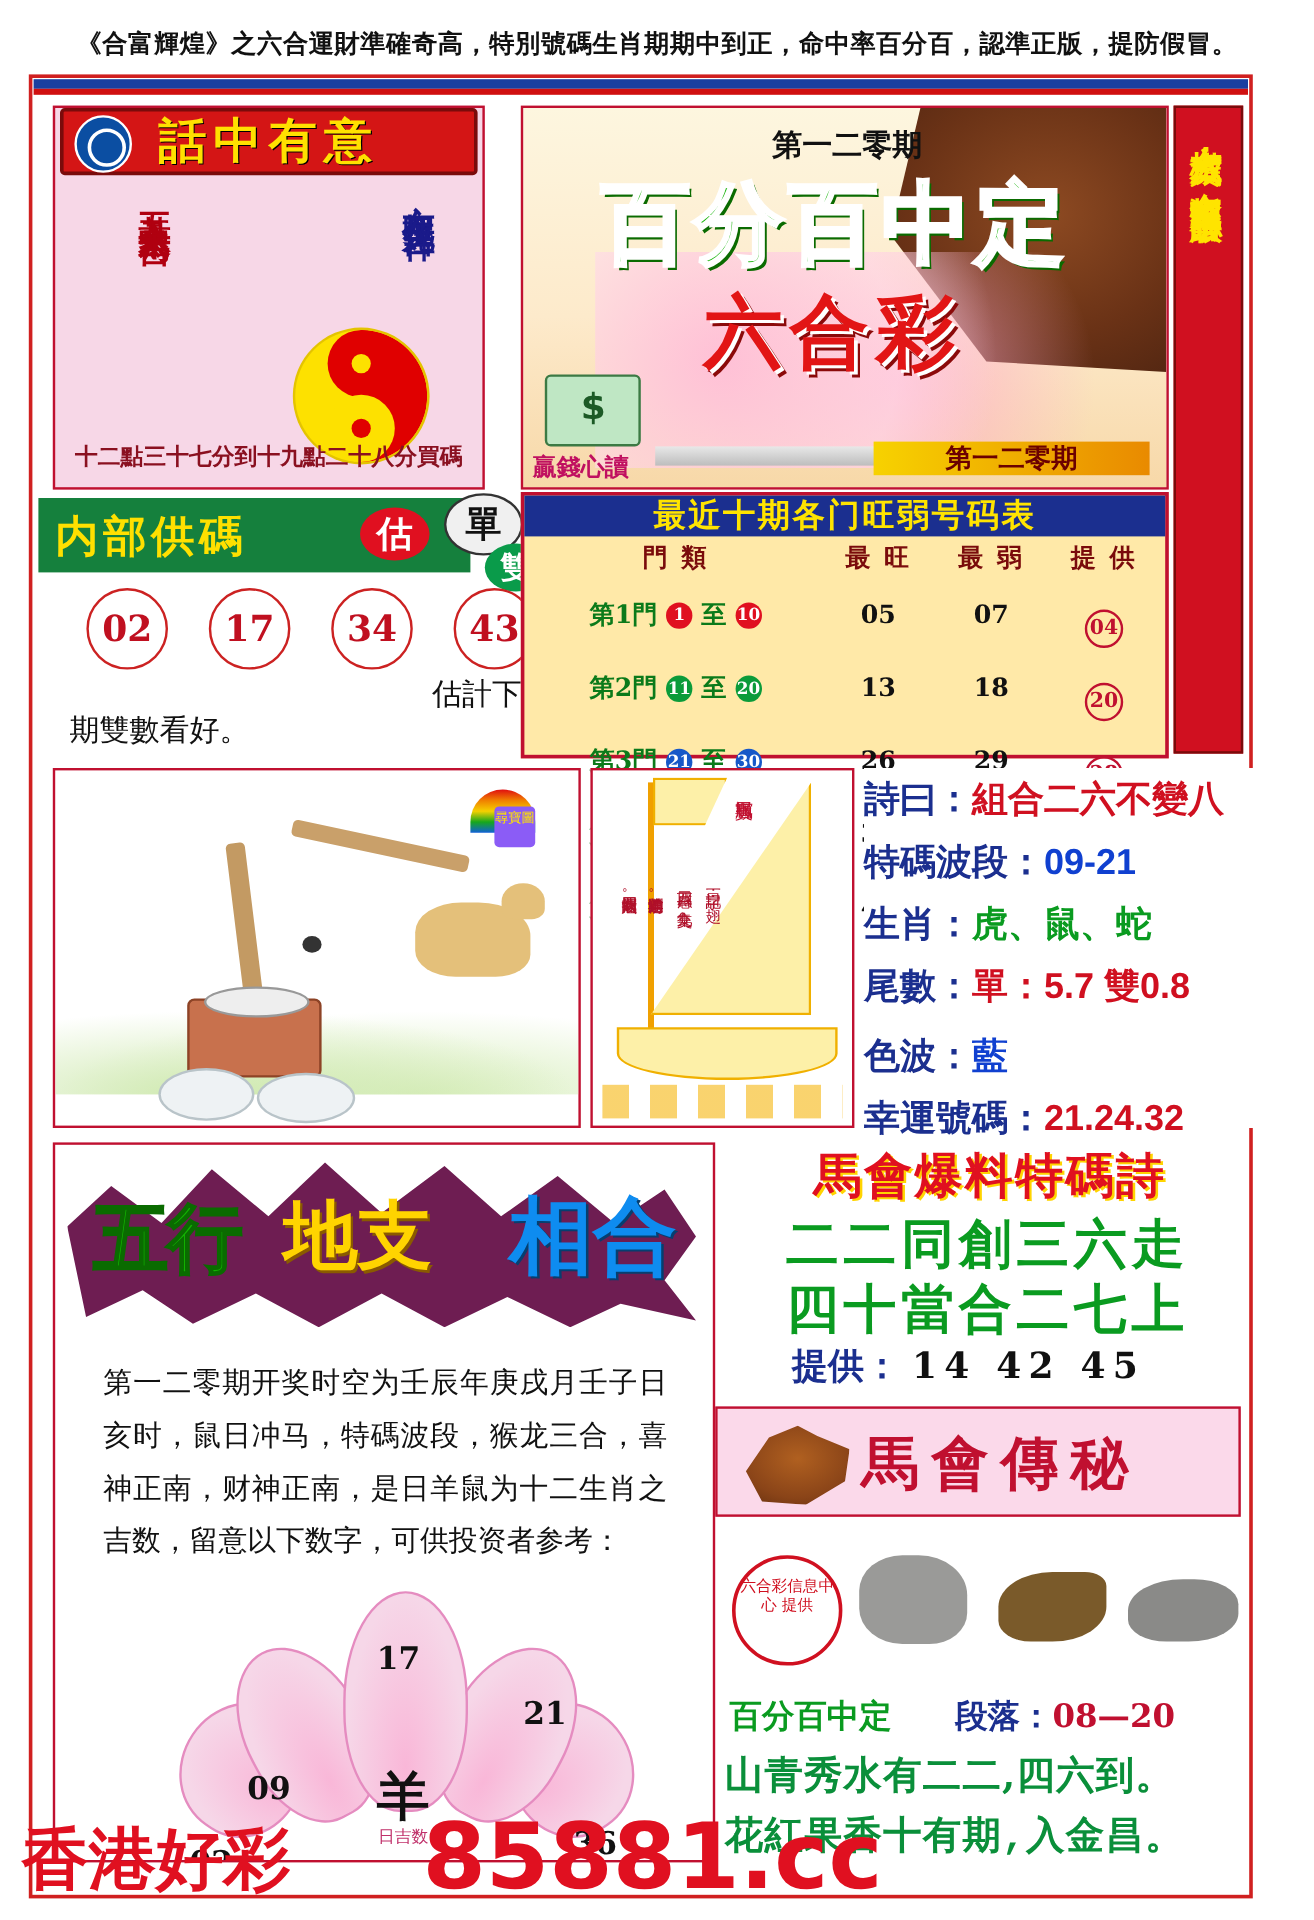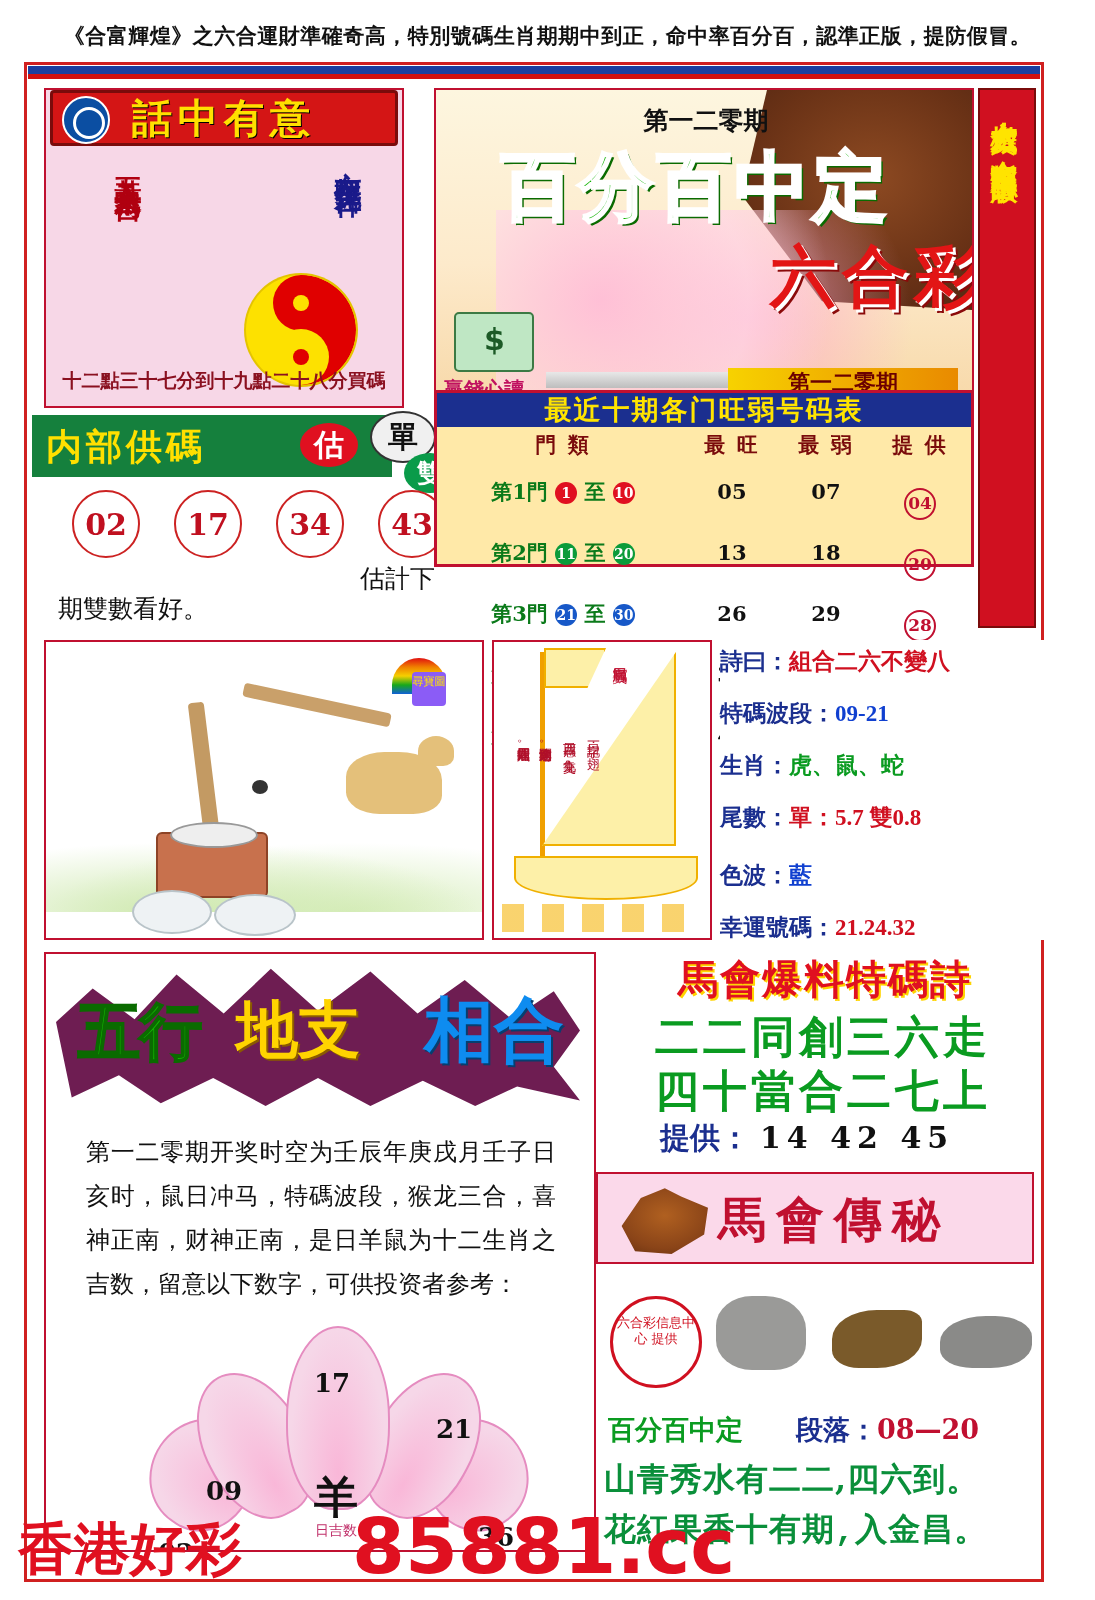--- a/index.html
+++ b/index.html
@@ -46,33 +46,33 @@
   .b0{left:28px;}.b1{left:130px;}.b2{left:232px;}.b3{left:334px;}
   .guji{position:absolute;left:360px;top:562px;font-size:25px;color:#111;font-family:"DejaVu Serif","Liberation Serif",serif;}
   .qsline{position:absolute;left:58px;top:592px;font-size:25px;color:#111;font-family:"DejaVu Serif","Liberation Serif",serif;}
 
   
   .hdr{position:absolute;left:434px;top:88px;width:540px;height:320px;border:2px solid #c01030;box-sizing:border-box;background:linear-gradient(180deg,#fdf6df 0%,#fdeacb 55%,#f7d8a8 100%);overflow:hidden;}
   .hdr .horse{position:absolute;right:0;top:0;width:250px;height:220px;background:radial-gradient(ellipse at 60% 40%,#8d4a22 0%,#6a3216 55%,#4a2210 100%);clip-path:polygon(18% 0,100% 0,100% 100%,40% 96%,8% 48%);}
   .hdr .flower{position:absolute;left:60px;top:120px;width:420px;height:180px;background:radial-gradient(circle at 25% 50%,rgba(255,190,215,.95) 0%,rgba(255,220,235,.6) 45%,rgba(255,255,255,0) 70%),radial-gradient(circle at 60% 60%,rgba(255,170,205,.8) 0%,rgba(255,255,255,0) 60%);}
   .hdr-issue{position:absolute;left:0;top:14px;width:540px;text-align:center;font-size:25px;font-weight:bold;color:#111;font-family:"DejaVu Serif","Liberation Serif",serif;}
   .hdr-main{position:absolute;left:0;top:48px;width:520px;text-align:center;font-size:74px;font-weight:bold;color:#0fb200;-webkit-text-stroke:3px #fff;letter-spacing:4px;font-family:"DejaVu Serif","Liberation Serif",serif;text-shadow:3px 3px 0 #0a6b00;}
-  .hdr-sub{position:absolute;left:150px;top:142px;width:400px;text-align:right;font-size:66px;font-weight:bold;color:#e21515;letter-spacing:6px;font-family:Liberation Sans, sans-serif;text-shadow:3px 3px 0 #fff,5px 5px 0 #8b0a0a;}
+  .hdr-sub{position:absolute;left:150px;top:142px;width:400px;text-align:left;font-size:66px;font-weight:bold;color:#e21515;letter-spacing:6px;font-family:Liberation Sans, sans-serif;text-shadow:3px 3px 0 #fff,5px 5px 0 #8b0a0a;}
   .hdr-money{position:absolute;left:18px;top:222px;width:76px;height:56px;background:#bfe7c4;border:2px solid #3c7a44;border-radius:5px;}
   .hdr-money:after{content:"$";position:absolute;left:28px;top:8px;font-size:30px;color:#1c5a26;font-weight:bold;}
   .hdr-moneytxt{position:absolute;left:8px;top:286px;font-size:20px;color:#c01060;font-weight:bold;font-family:"DejaVu Serif","Liberation Serif",serif;}
   .hdr-issue2{position:absolute;right:14px;top:278px;width:230px;height:28px;background:linear-gradient(90deg,#f7d200,#e98a00);text-align:center;line-height:28px;font-size:22px;font-weight:bold;color:#6b0000;font-family:"DejaVu Serif","Liberation Serif",serif;}
   .hdr-stripe{position:absolute;left:110px;top:282px;width:330px;height:16px;background:linear-gradient(180deg,#e8e8e8,#bdbdbd);}
 
   
   .vstrip{position:absolute;left:978px;top:88px;width:58px;height:540px;background:#d01020;border:2px solid #7a0b0b;box-sizing:border-box;}
   .vstrip .vt{position:absolute;left:6px;top:10px;writing-mode:vertical-rl;text-orientation:upright;font-size:27px;font-weight:bold;color:#ffe400;letter-spacing:2px;font-family:"DejaVu Serif","Liberation Serif",serif;}
 
   
-  .tbl{position:absolute;left:434px;top:390px;width:540px;height:177px;background:#ffe9a8;border:3px solid #c01030;box-sizing:border-box;}
+  .tbl{position:absolute;left:434px;top:410px;width:540px;height:222px;background:#ffe9a8;border:3px solid #c01030;box-sizing:border-box;}
   .tbl-title{position:absolute;left:0;top:0;width:534px;height:34px;background:#1b2f8f;text-align:center;line-height:34px;font-size:27px;font-weight:bold;color:#ffe400;letter-spacing:2px;font-family:"DejaVu Serif","Liberation Serif",serif;}
   table.m{position:absolute;left:4px;top:36px;width:526px;border-collapse:collapse;font-family:"DejaVu Serif","Liberation Serif",serif;}
   table.m th{font-size:21px;color:#7a0b0b;font-weight:bold;padding:2px 0;letter-spacing:2px;}
   table.m td{font-size:21px;text-align:center;padding:2px 0;color:#111;font-weight:bold;}
   table.m td.g{color:#0b7a1a;}
   .mini{display:inline-block;width:22px;height:22px;line-height:22px;border-radius:50%;color:#fff;font-size:14px;text-align:center;vertical-align:middle;}
   .mini.r{background:#e01020;}
   .mini.b{background:#1758c8;}
   .mini.gr{background:#0b9b3a;}
   .cir{display:inline-block;width:28px;height:28px;line-height:26px;border:2px solid #c01030;border-radius:50%;font-size:17px;color:#c01030;margin-top:25px;}
@@ -101,21 +101,21 @@
   .boat{position:absolute;left:20px;top:214px;width:180px;height:40px;background:#fdf0a8;border:2px solid #f0b000;border-radius:0 0 50% 50%;}
   .waves{position:absolute;left:8px;top:262px;width:200px;height:28px;background:repeating-linear-gradient(90deg,#f8c84a 0 22px,transparent 22px 40px);opacity:.8;}
   .sv{position:absolute;writing-mode:vertical-rl;text-orientation:upright;font-size:13px;color:#b0102a;font-family:"DejaVu Serif","Liberation Serif",serif;line-height:15px;}
   .sv1{left:118px;top:14px;font-size:15px;color:#c01030;}
   .sv2{left:92px;top:92px;}
   .sv3{left:68px;top:92px;}
   .sv4{left:44px;top:96px;}
   .sv5{left:22px;top:96px;}
 
   .mid-r{position:absolute;left:676px;top:0;width:358px;height:300px;background:#fff;}
-  .mr-line{position:absolute;left:0;font-family:Liberation Serif, serif;font-size:23px;font-weight:bold;white-space:nowrap;}
+  .mr-line{position:absolute;left:0;font-family:Liberation Sans, sans-serif;font-size:30px;font-weight:bold;white-space:nowrap;}
   .lbl{color:#1b2f8f;}
   .val-red{color:#d01020;}
   .val-green{color:#0a9b20;}
   .val-blue{color:#1040d0;}
 
   
   .bl{position:absolute;left:44px;top:952px;width:552px;height:600px;border:2px solid #c01030;background:#fff;box-sizing:border-box;overflow:hidden;}
   .burst{position:absolute;left:10px;top:12px;width:524px;height:140px;background:#6e1d52;clip-path:polygon(0% 40%,7% 16%,15% 38%,23% 6%,32% 34%,41% 2%,50% 32%,60% 4%,69% 34%,78% 10%,87% 38%,95% 18%,100% 46%,95% 72%,100% 96%,88% 86%,80% 100%,70% 82%,60% 100%,50% 80%,40% 100%,30% 80%,20% 98%,12% 78%,3% 94%);}
   .bl-t1{position:absolute;left:32px;top:36px;font-size:62px;font-weight:bold;color:#12b400;-webkit-text-stroke:2px #0a6b00;font-family:"DejaVu Serif","Liberation Serif",serif;}
   .bl-t2{position:absolute;left:190px;top:34px;font-size:62px;font-weight:bold;color:#ffd400;font-family:"DejaVu Serif","Liberation Serif",serif;text-shadow:2px 2px 0 #8a5a00;}

